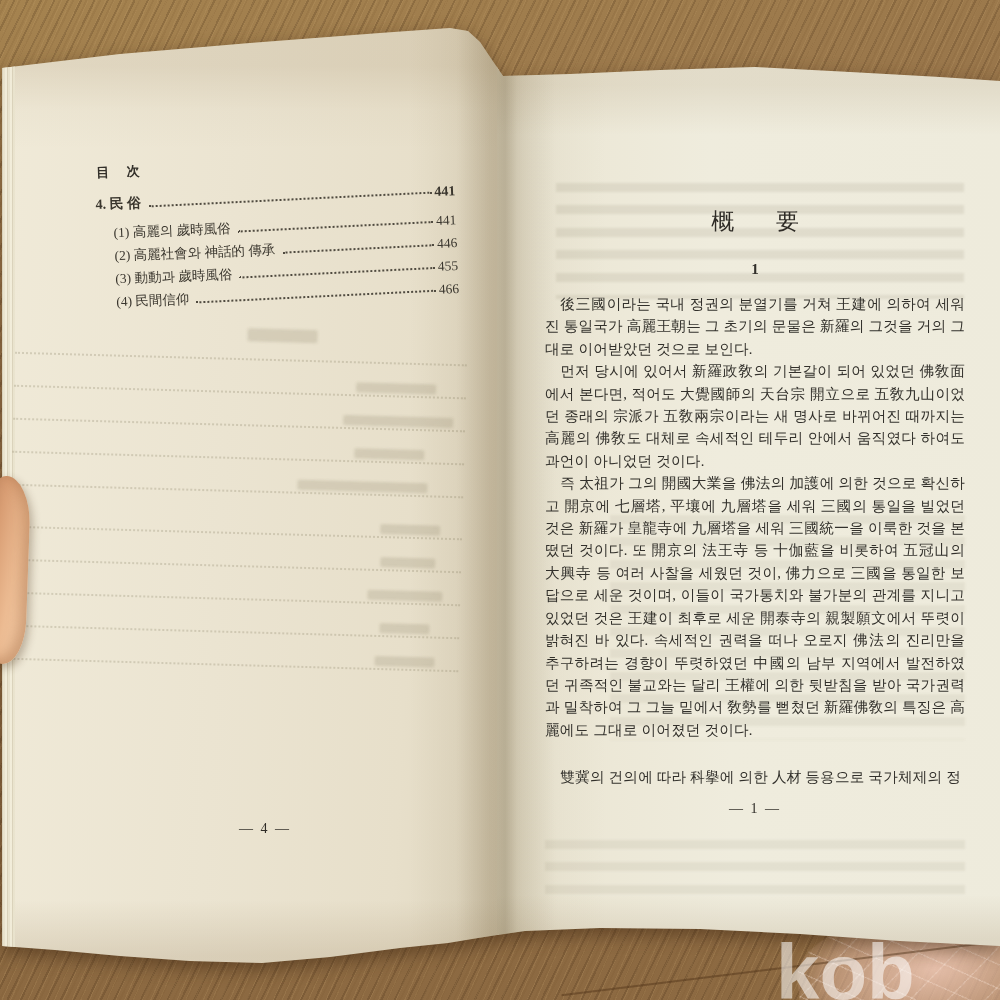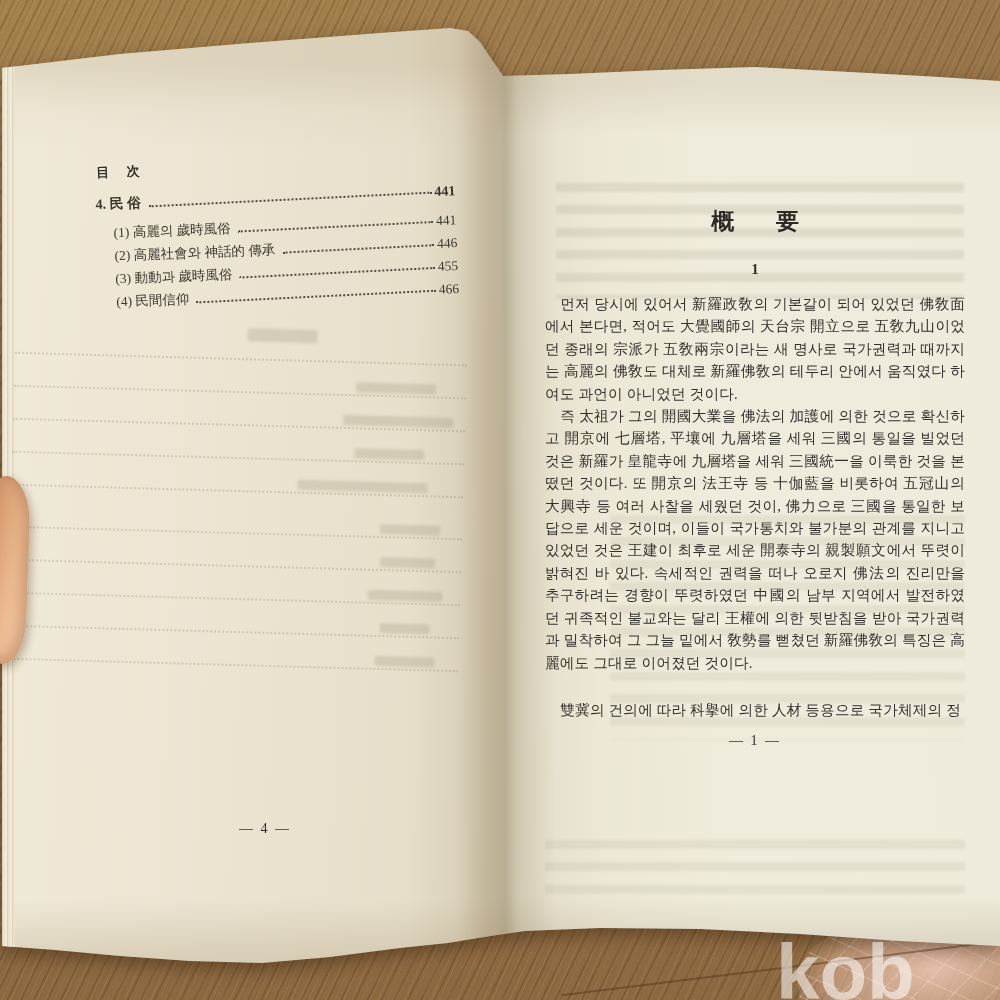--- a/index.html
+++ b/index.html
@@ -57,21 +57,21 @@
   .toc-row.sub{padding-left:17px;}
   .toc-label{white-space:nowrap;}
   .toc-dots{flex:1;border-bottom:2px dotted #504b40;margin:0 3px 3px 7px;
     transform:translateY(-2px) rotate(-0.6deg);}
   .toc-num{white-space:nowrap;}
   .folio-left{position:absolute;left:220px;top:821px;width:90px;text-align:center;
     font-size:14px;letter-spacing:2px;color:#2f2c27;}
 
   
   .right-content{position:absolute;left:545px;top:206px;width:420px;color:#32302b;}
-  .chapter-title{text-align:center;font-size:23px;font-weight:bold;letter-spacing:18px;
+  .chapter-title{text-align:center;font-size:23px;font-weight:normal;letter-spacing:18px;
     padding-left:18px;margin:0;color:#2e2b26;}
   .section-number{text-align:center;font-size:15px;font-weight:bold;margin:24px 0 0;}
   .body-text{margin-top:15px;}
   .body-text p{margin:0;font-size:14.6px;line-height:22.4px;text-align:justify;
     text-indent:1.05em;letter-spacing:0.2px;}
   .body-text p.last{margin-top:25px;}
   .folio-right{text-align:center;margin-top:12px;font-size:14px;letter-spacing:2px;color:#2f2c27;}
 
   
   .ghost{position:absolute;pointer-events:none;}
@@ -171,21 +171,22 @@
           <span class="toc-dots"></span>
           <span class="toc-num">466</span>
         </div>
       </div>
       <div class="folio-left">— 4 —</div>
 
       <div class="right-content">
         <h1 class="chapter-title">概 要</h1>
         <div class="section-number">1</div>
         <div class="body-text">
-          <p>먼저 당시에 있어서 新羅政敎의 기본갈이 되어 있었던 佛敎面에서 본다면, 적어도 大覺國師의 天台宗 開立으로 五敎九山이었던 종래의 宗派가 五敎兩宗이라는 새 명사로 국가권력과 때까지는 高麗의 佛敎도 대체로 新羅佛敎의 테두리 안에서 움직였다 하여도 과언이 아니었던 것이다.</p>
+          <p>後三國이라는 국내 정권의 분열기를 거쳐 王建에 의하여 세워진 통일국가 高麗王朝는 그 초기의 문물은 新羅의 그것을 거의 그대로 이어받았던 것으로 보인다.</p>
+          <p>먼저 당시에 있어서 新羅政敎의 기본갈이 되어 있었던 佛敎面에서 본다면, 적어도 大覺國師의 天台宗 開立으로 五敎九山이었던 종래의 宗派가 五敎兩宗이라는 새 명사로 바뀌어진 때까지는 高麗의 佛敎도 대체로 속세적인 테두리 안에서 움직였다 하여도 과언이 아니었던 것이다.</p>
           <p>즉 太祖가 그의 開國大業을 佛法의 加護에 의한 것으로 확신하고 開京에 七層塔, 平壤에 九層塔을 세워 三國의 통일을 빌었던 것은 新羅가 皇龍寺에 九層塔을 세워 三國統一을 이룩한 것을 본떴던 것이다. 또 開京의 法王寺 등 十伽藍을 비롯하여 五冠山의 大興寺 등 여러 사찰을 세웠던 것이, 佛力으로 三國을 통일한 보답으로 세운 것이며, 이들이 국가통치와 불가분의 관계를 지니고 있었던 것은 王建이 최후로 세운 開泰寺의 親製願文에서 뚜렷이 밝혀진 바 있다. 속세적인 권력을 떠나 오로지 佛法의 진리만을 추구하려는 경향이 뚜렷하였던 中國의 남부 지역에서 발전하였던 귀족적인 불교와는 달리 王權에 의한 뒷받침을 받아 국가권력과 밀착하여 그 그늘 밑에서 敎勢를 뻗쳤던 新羅佛敎의 특징은 高麗에도 그대로 이어졌던 것이다.</p>
           <p class="last">雙冀의 건의에 따라 科擧에 의한 人材 등용으로 국가체제의 정</p>
         </div>
         <div class="folio-right">— 1 —</div>
       </div>
     </div>
   </div>
 
   <div class="thumb"></div>
   <div class="watermark">kob</div>

